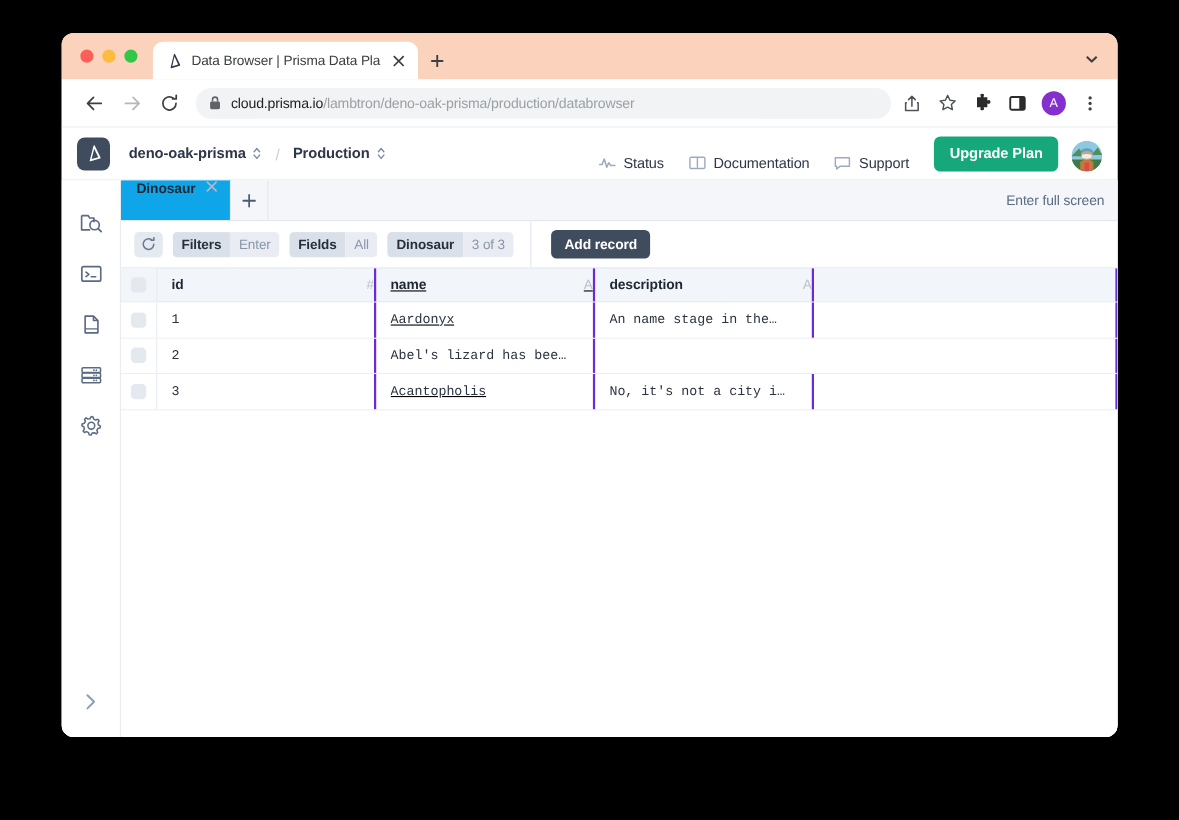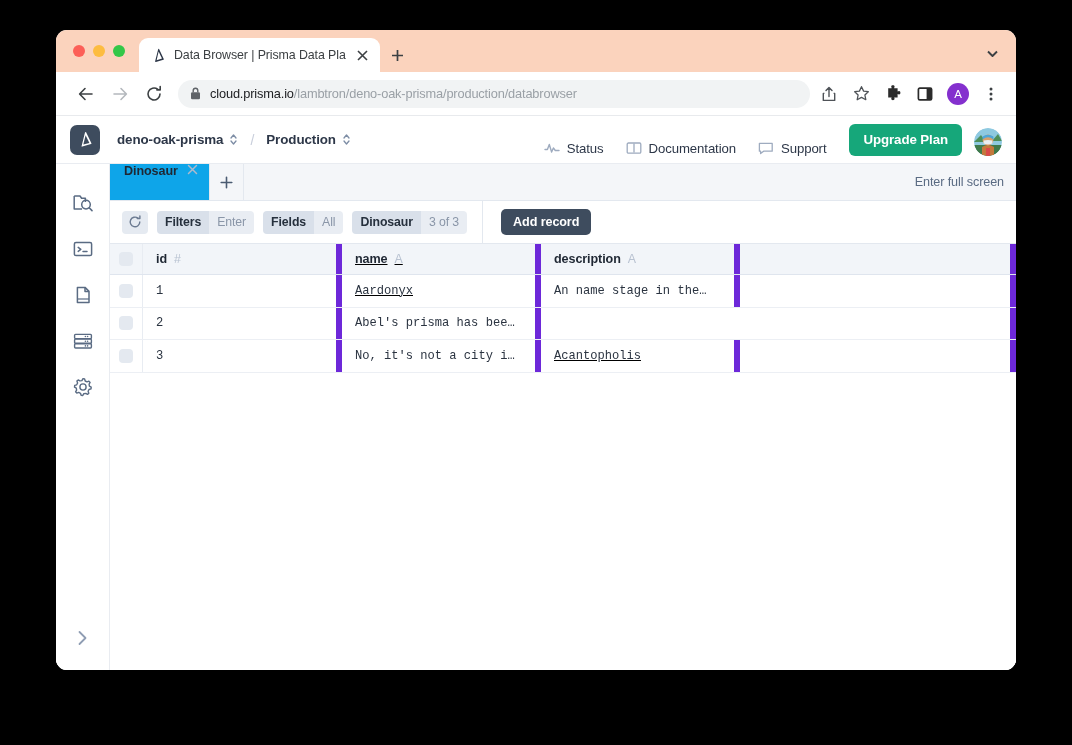--- a/index.html
+++ b/index.html
@@ -401,23 +401,24 @@
     width: 14px; height: 14px;
     border-radius: 4px;
     background: #e4e9f0;
   }
   .cell {
     flex: 0 0 auto;
     display: flex;
     align-items: center;
     gap: 7px;
     padding-left: 13px;
-    border-right: 6px solid #6d28d9;
+    border-right: 2px solid #6d28d9;
     overflow: hidden;
     white-space: nowrap;
+    justify-content: space-between;
   }
   .col-id { width: 199px; }
   .col-name { width: 199px; text-decoration: underline; }
   .col-desc { width: 199px; }
   .cell-tail { flex: 1 1 auto; }
 
   .hdr-name {
     font-size: 12.6px;
     font-weight: bold;
     color: #1f2733;
@@ -741,38 +742,38 @@
           </div>
 
           <div class="grid-row">
             <div class="cell-check">
               <div class="checkbox"></div>
             </div>
             <div class="cell col-id">
               <span class="cell-val">2</span>
             </div>
             <div class="cell col-desc">
-              <span class="cell-val">Abel's prisma has bee…</span>
+              <span class="cell-val">Abel's lizard has bee…</span>
             </div>
             <div class="cell cell-tail"></div>
           </div>
 
           <div class="grid-row">
             <div class="cell-check">
               <div class="checkbox"></div>
             </div>
             <div class="cell col-id">
               <span class="cell-val">3</span>
             </div>
+            <div class="cell col-name">
+              <span class="cell-val">Acantopholis</span>
+            </div>
             <div class="cell col-desc">
               <span class="cell-val">No, it's not a city i…</span>
             </div>
-            <div class="cell col-name">
-              <span class="cell-val">Acantopholis</span>
-            </div>
             <div class="cell cell-tail"></div>
           </div>
 
         </div>
       </div>
     </div>
   </div>
 </div>
 
 </body></html>

